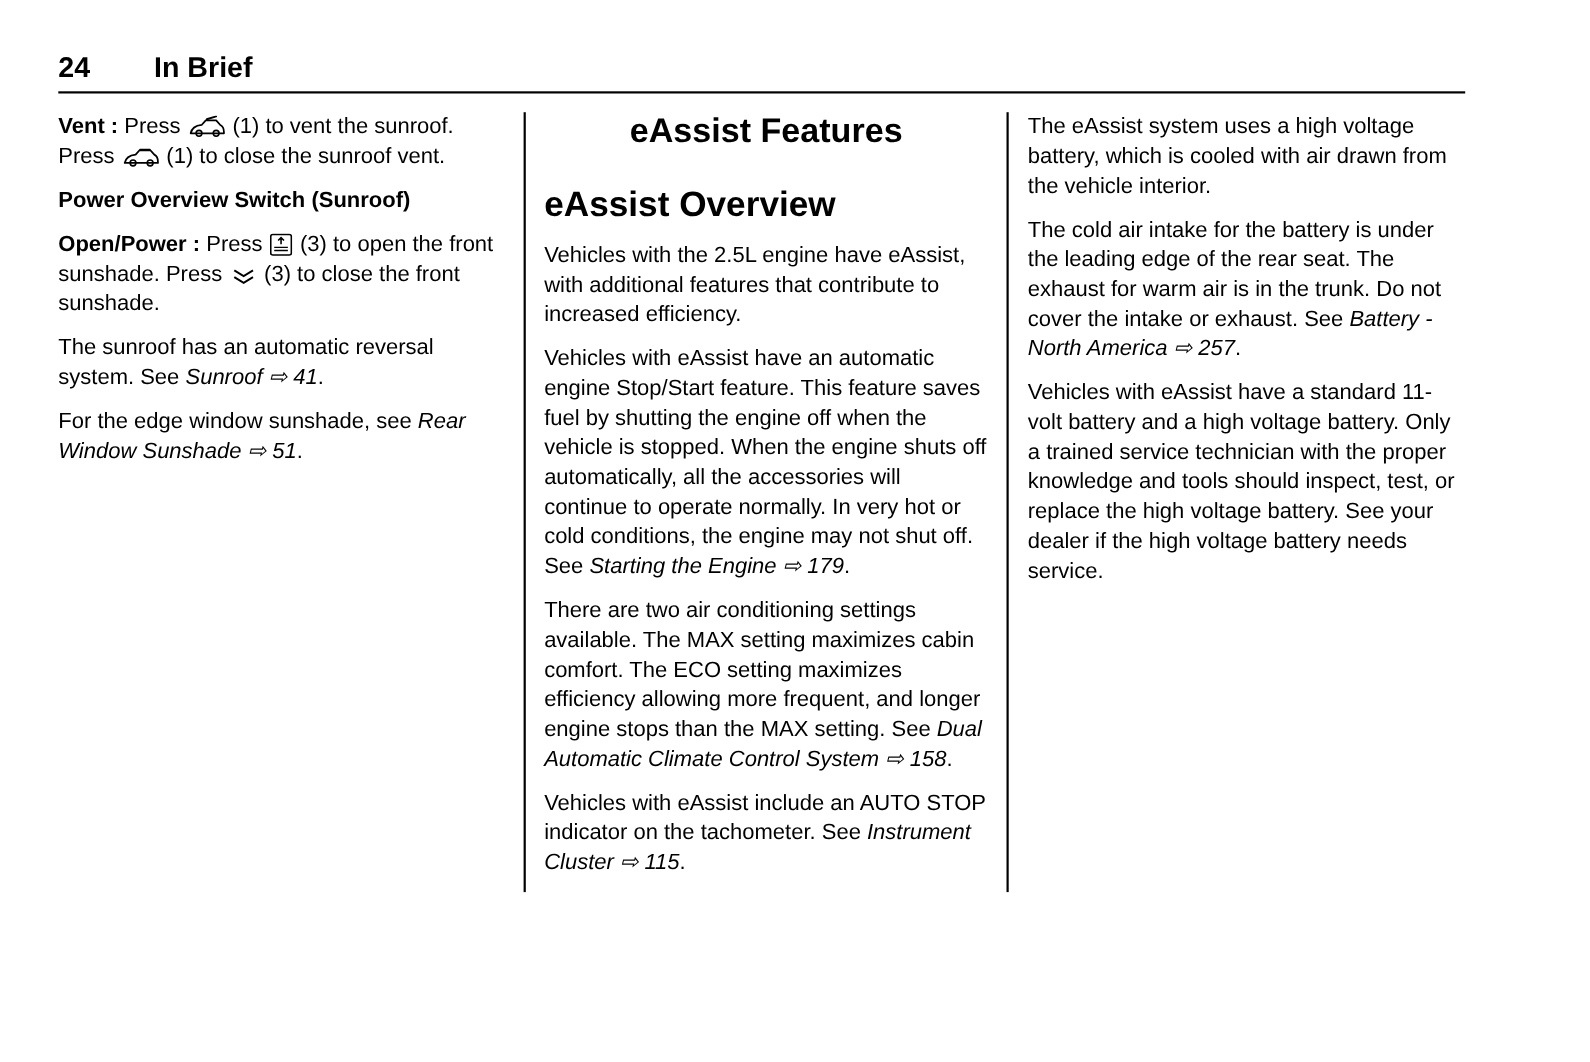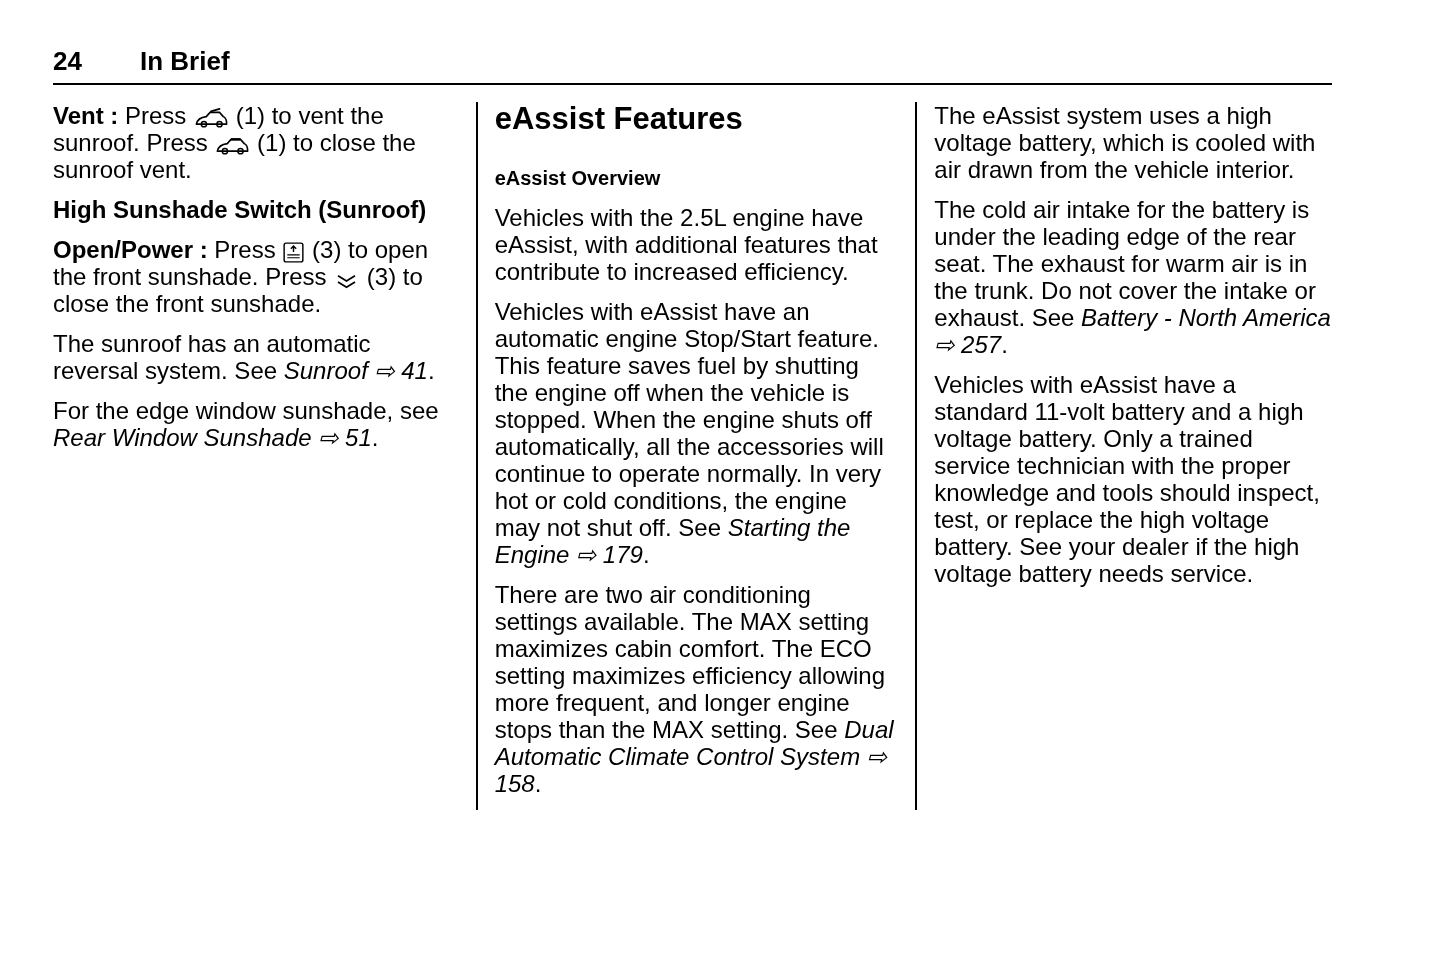--- a/index.html
+++ b/index.html
@@ -50,32 +50,33 @@
   .col-left   { width: 406px; }
   .col-middle { width: 404px; }
   .col-right  { width: 398px; }
   .divider {
     width: 2px;
     background: #000;
     margin: 2px 17px 0 17px;
   }
   
   .para {
-    font-size: 24px;
+    font-size: 20px;
     line-height: 27px;
     margin: 0 0 13px 0;
   }
   .h1 {
     font-size: 31px;
     font-weight: bold;
     line-height: 1.1;
     margin: 0 0 30px 0;
+    text-align: center;
   }
   .h2 {
-    font-size: 20px;
+    font-size: 32px;
     font-weight: bold;
     line-height: 1.22;
     margin: 24px 0 14px 0;
   }
   .h1 + .h2 { margin-top: 0; }
   .col > :first-child { margin-top: 2px; }
   .b { font-weight: bold; }
   .i { font-style: italic; }
   .icon {
     display: inline-block;
@@ -103,39 +104,40 @@
                 <path d="M18 3.5 L27 0.8" fill="none" stroke="#000" stroke-width="1.8" stroke-linecap="round"></path>
                 <path d="M2.5 17 C3.5 12 8 9.6 13 9 L17 4.5 L27 4.5 L31 9 C33.2 10 34.5 13 34.5 16 L34.5 17 Z" fill="none" stroke="#000" stroke-width="1.7" stroke-linejoin="round"></path>
                 <circle cx="10.5" cy="17" r="2.8" fill="none" stroke="#000" stroke-width="1.5"></circle>
                 <circle cx="27" cy="17" r="2.8" fill="none" stroke="#000" stroke-width="1.5"></circle>
               </svg></span><span> (1) to vent the sunroof. Press </span><span class="icon"><svg viewBox="0 0 36 22" width="34" height="21" xmlns="http://www.w3.org/2000/svg">
                 <path d="M2.5 17 C3.5 12 8 9.6 13 9 L17 4.5 L27 4.5 L31 9 C33.2 10 34.5 13 34.5 16 L34.5 17 Z" fill="none" stroke="#000" stroke-width="1.7" stroke-linejoin="round"></path>
                 <path d="M17 4.5 H27" fill="none" stroke="#000" stroke-width="2.6"></path>
                 <circle cx="10.5" cy="17" r="2.8" fill="none" stroke="#000" stroke-width="1.5"></circle>
                 <circle cx="27" cy="17" r="2.8" fill="none" stroke="#000" stroke-width="1.5"></circle>
               </svg></span><span> (1) to close the sunroof vent.</span></p>
-          <p class="para"><span class="b">High Sunshade Switch (Sunroof)</span></p>
+          <p class="para"><span class="b">Power Overview Switch (Sunroof)</span></p>
           <p class="para"><span class="b">Open/Power : </span><span>Press </span><span class="icon"><svg viewBox="0 0 22 22" width="21" height="21" xmlns="http://www.w3.org/2000/svg">
                 <rect x="1.2" y="1.2" width="19.6" height="19.6" rx="2" fill="none" stroke="#000" stroke-width="1.5"></rect>
                 <path d="M4.5 13.5 H17.5 M4.5 16.5 H17.5" fill="none" stroke="#000" stroke-width="1.3"></path>
                 <path d="M11 10.5 V4.2 M8.2 7 L11 4.2 L13.8 7" fill="none" stroke="#000" stroke-width="1.5"></path>
               </svg></span><span> (3) to open the front sunshade. Press </span><span class="icon"><svg viewBox="0 0 26 18" width="25" height="17" xmlns="http://www.w3.org/2000/svg">
                 <path d="M4 3 L13 8.5 L22 3" fill="none" stroke="#000" stroke-width="1.9"></path>
                 <path d="M4 9.5 L13 15 L22 9.5" fill="none" stroke="#000" stroke-width="1.9"></path>
               </svg></span><span> (3) to close the front sunshade.</span></p>
           <p class="para"><span>The sunroof has an automatic reversal system. See </span><span class="i">Sunroof ⇨ 41</span><span>.</span></p>
           <p class="para"><span>For the edge window sunshade, see </span><span class="i">Rear Window Sunshade ⇨ 51</span><span>.</span></p>
         </div>
       <div class="divider"></div>
       <div class="col col-middle">
           <h1 class="h1"><span>eAssist Features</span></h1>
           <h2 class="h2"><span>eAssist Overview</span></h2>
           <p class="para"><span>Vehicles with the 2.5L engine have eAssist, with additional features that contribute to increased efficiency.</span></p>
           <p class="para"><span>Vehicles with eAssist have an automatic engine Stop/Start feature. This feature saves fuel by shutting the engine off when the vehicle is stopped. When the engine shuts off automatically, all the accessories will continue to operate normally. In very hot or cold conditions, the engine may not shut off. See </span><span class="i">Starting the Engine ⇨ 179</span><span>.</span></p>
           <p class="para"><span>There are two air conditioning settings available. The MAX setting maximizes cabin comfort. The ECO setting maximizes efficiency allowing more frequent, and longer engine stops than the MAX setting. See </span><span class="i">Dual Automatic Climate Control System ⇨ 158</span><span>.</span></p>
+          <p class="para"><span>Vehicles with eAssist include an AUTO STOP indicator on the tachometer. See </span><span class="i">Instrument Cluster ⇨ 115</span><span>.</span></p>
         </div>
       <div class="divider"></div>
       <div class="col col-right">
           <p class="para"><span>The eAssist system uses a high voltage battery, which is cooled with air drawn from the vehicle interior.</span></p>
           <p class="para"><span>The cold air intake for the battery is under the leading edge of the rear seat. The exhaust for warm air is in the trunk. Do not cover the intake or exhaust. See </span><span class="i">Battery - North America ⇨ 257</span><span>.</span></p>
           <p class="para"><span>Vehicles with eAssist have a standard 11-volt battery and a high voltage battery. Only a trained service technician with the proper knowledge and tools should inspect, test, or replace the high voltage battery. See your dealer if the high voltage battery needs service.</span></p>
         </div>
     </div>
 
   </div>

